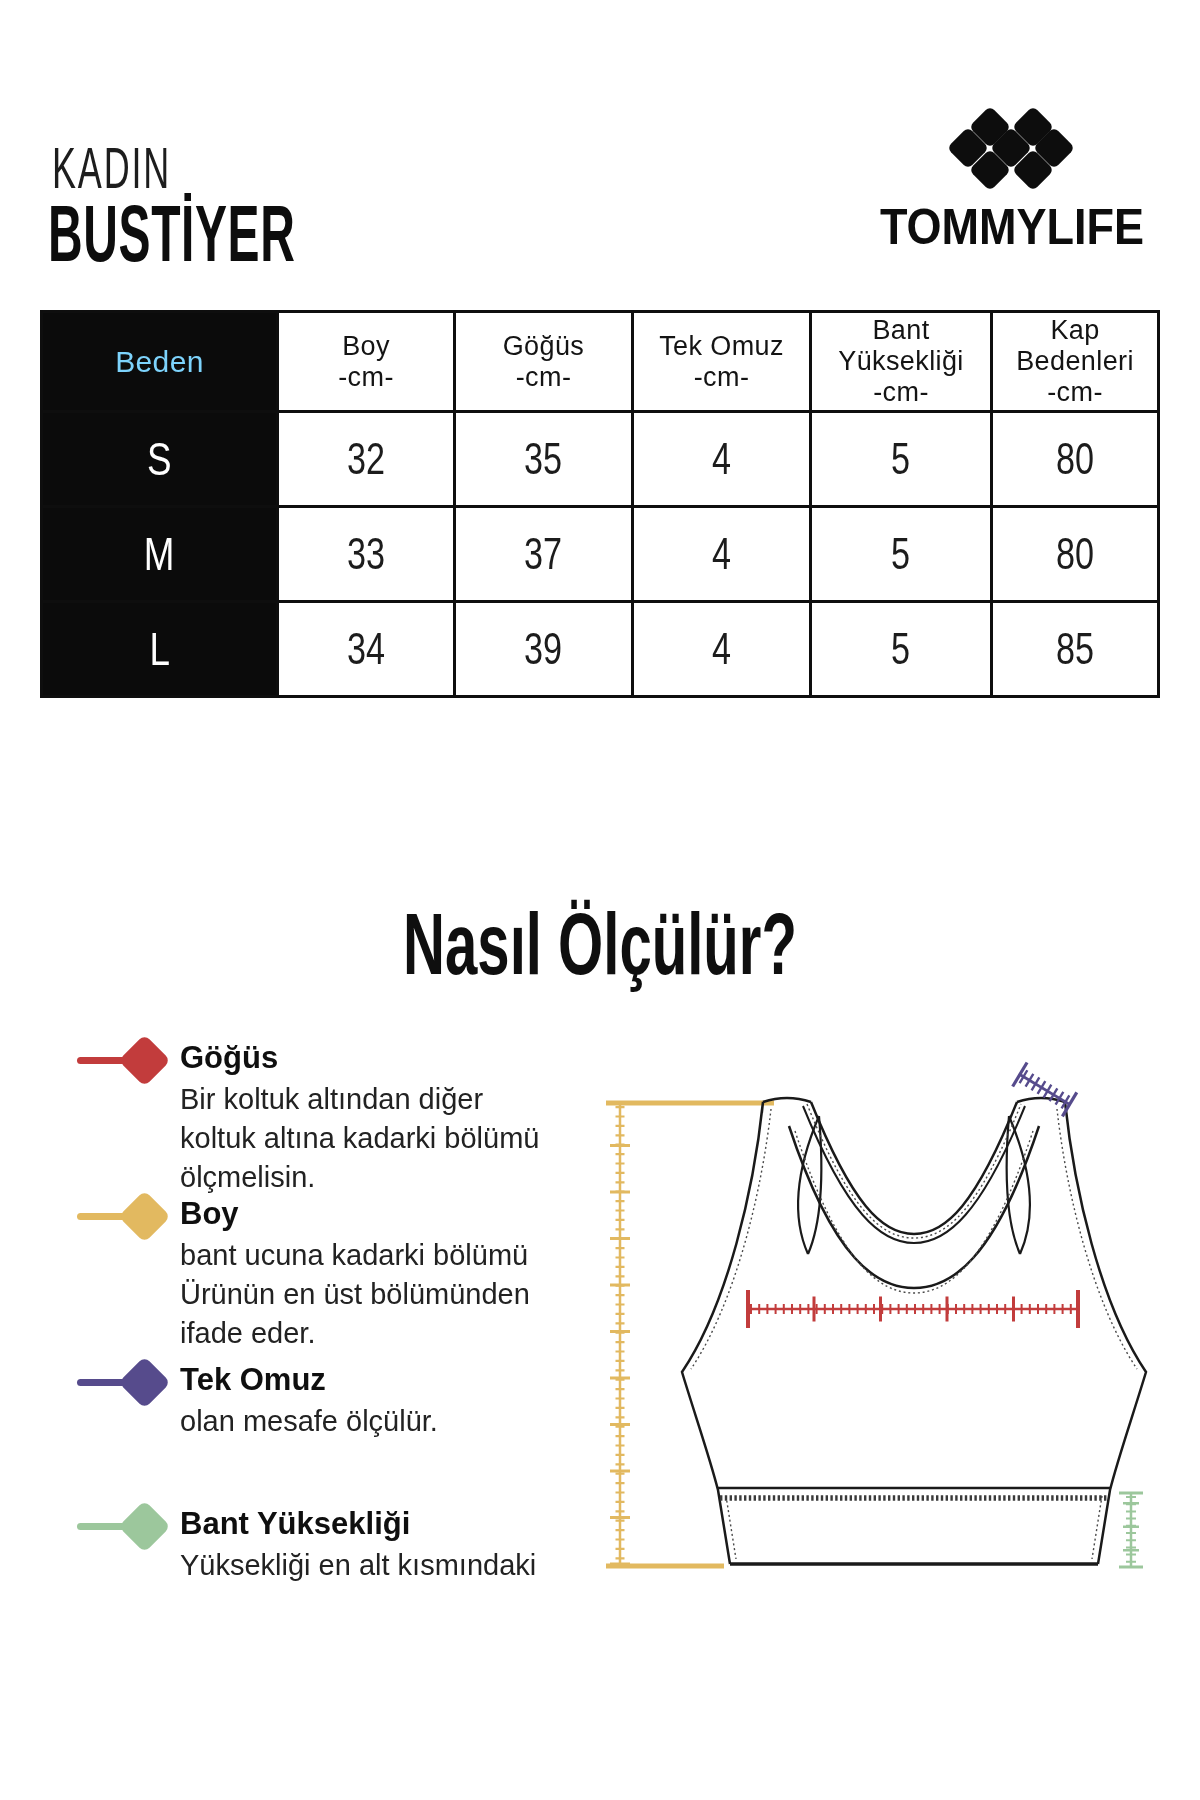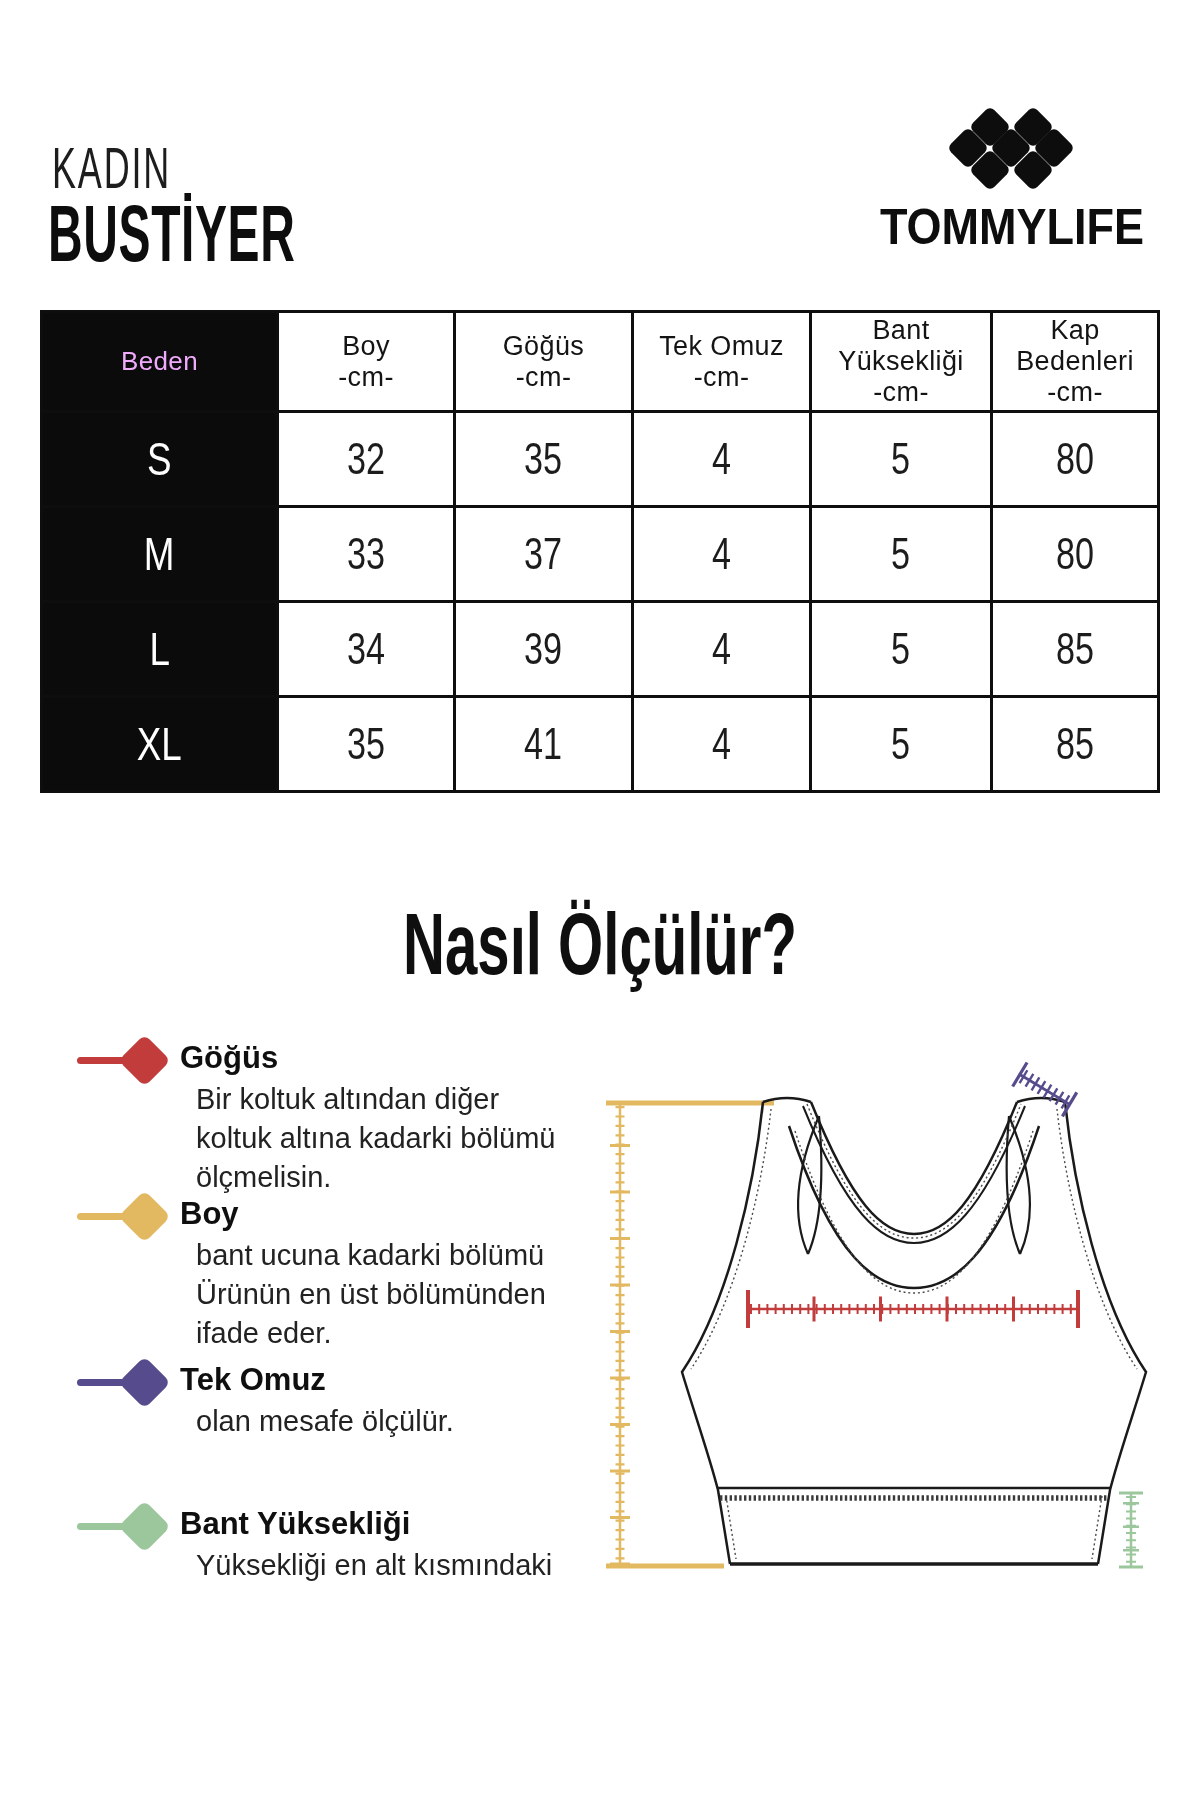--- a/index.html
+++ b/index.html
@@ -25,35 +25,35 @@
          font-weight:700;color:#0d0d0d;transform:scaleX(.9);transform-origin:center top;white-space:nowrap;}
 
   
   table.size{position:absolute;left:40px;top:310px;width:1117px;border-collapse:collapse;
              table-layout:fixed;border:3px solid #0e0e0e;}
   table.size th,table.size td{border:3px solid #0e0e0e;text-align:center;vertical-align:middle;padding:0;}
   table.size thead tr{height:100px;}
   table.size tbody tr{height:95px;}
   .hcell{font-size:27px;font-weight:400;letter-spacing:.4px;line-height:31px;color:#141414;}
   th.dark,td.dark{background:#0b0b0b;color:#fff;border-color:#0e0e0e;}
-  th.dark .hcell{color:#f0abfc;font-size:26px;}
+  th.dark .hcell{color:#7dd3fc;font-size:30px;}
   .cell-val{display:inline-block;font-size:45px;font-weight:400;color:#1c1c1c;
             transform:scaleX(.76);transform-origin:center center;}
   .size-val{display:inline-block;font-size:46px;font-weight:400;color:#fff;
             transform:scaleX(.8);transform-origin:center center;}
 
   
   .measure-title{position:absolute;left:0;top:893px;width:1200px;text-align:center;font-size:88px;
                  font-weight:700;color:#0f0f0f;transform:scaleX(.66);transform-origin:center top;white-space:nowrap;}
 
   .legend-item{position:absolute;left:0;width:540px;height:160px;}
   .lm-line{position:absolute;left:77px;top:17px;width:53px;height:7px;border-radius:3.5px;}
   .lm-diamond{position:absolute;left:126px;top:2px;width:37px;height:37px;border-radius:7px;transform:rotate(45deg);}
   .legend-name{position:absolute;left:180px;top:0;font-size:31px;font-weight:700;color:#0f0f0f;white-space:nowrap;}
-  .legend-desc{position:absolute;left:196px;top:40px;}
+  .legend-desc{position:absolute;left:180px;top:40px;}
   .legend-desc div{font-size:29px;line-height:39px;color:#222;white-space:nowrap;}
 
   
   .illustration{position:absolute;left:530px;top:1040px;}
   .sketch{stroke:#1a1a1a;fill:none;}
   .stitch{stroke:#4a4a4a;fill:none;}
 </style>
 </head>
 <body>
 
@@ -123,28 +123,20 @@
           <td><span class="cell-val">33</span></td>
           <td><span class="cell-val">37</span></td>
           <td><span class="cell-val">4</span></td>
           <td><span class="cell-val">5</span></td>
           <td><span class="cell-val">80</span></td>
         </tr>
         <tr>
           <td class="dark"><span class="size-val">L</span></td>
           <td><span class="cell-val">34</span></td>
           <td><span class="cell-val">39</span></td>
-          <td><span class="cell-val">4</span></td>
-          <td><span class="cell-val">5</span></td>
-          <td><span class="cell-val">85</span></td>
-        </tr>
-        <tr>
-          <td class="dark"><span class="size-val">XL</span></td>
-          <td><span class="cell-val">35</span></td>
-          <td><span class="cell-val">41</span></td>
           <td><span class="cell-val">4</span></td>
           <td><span class="cell-val">5</span></td>
           <td><span class="cell-val">85</span></td>
         </tr>
       </tbody>
     </table>
 
   <div class="measure-title">Nasıl Ölçülür?</div>
 
   <div id="legend">

